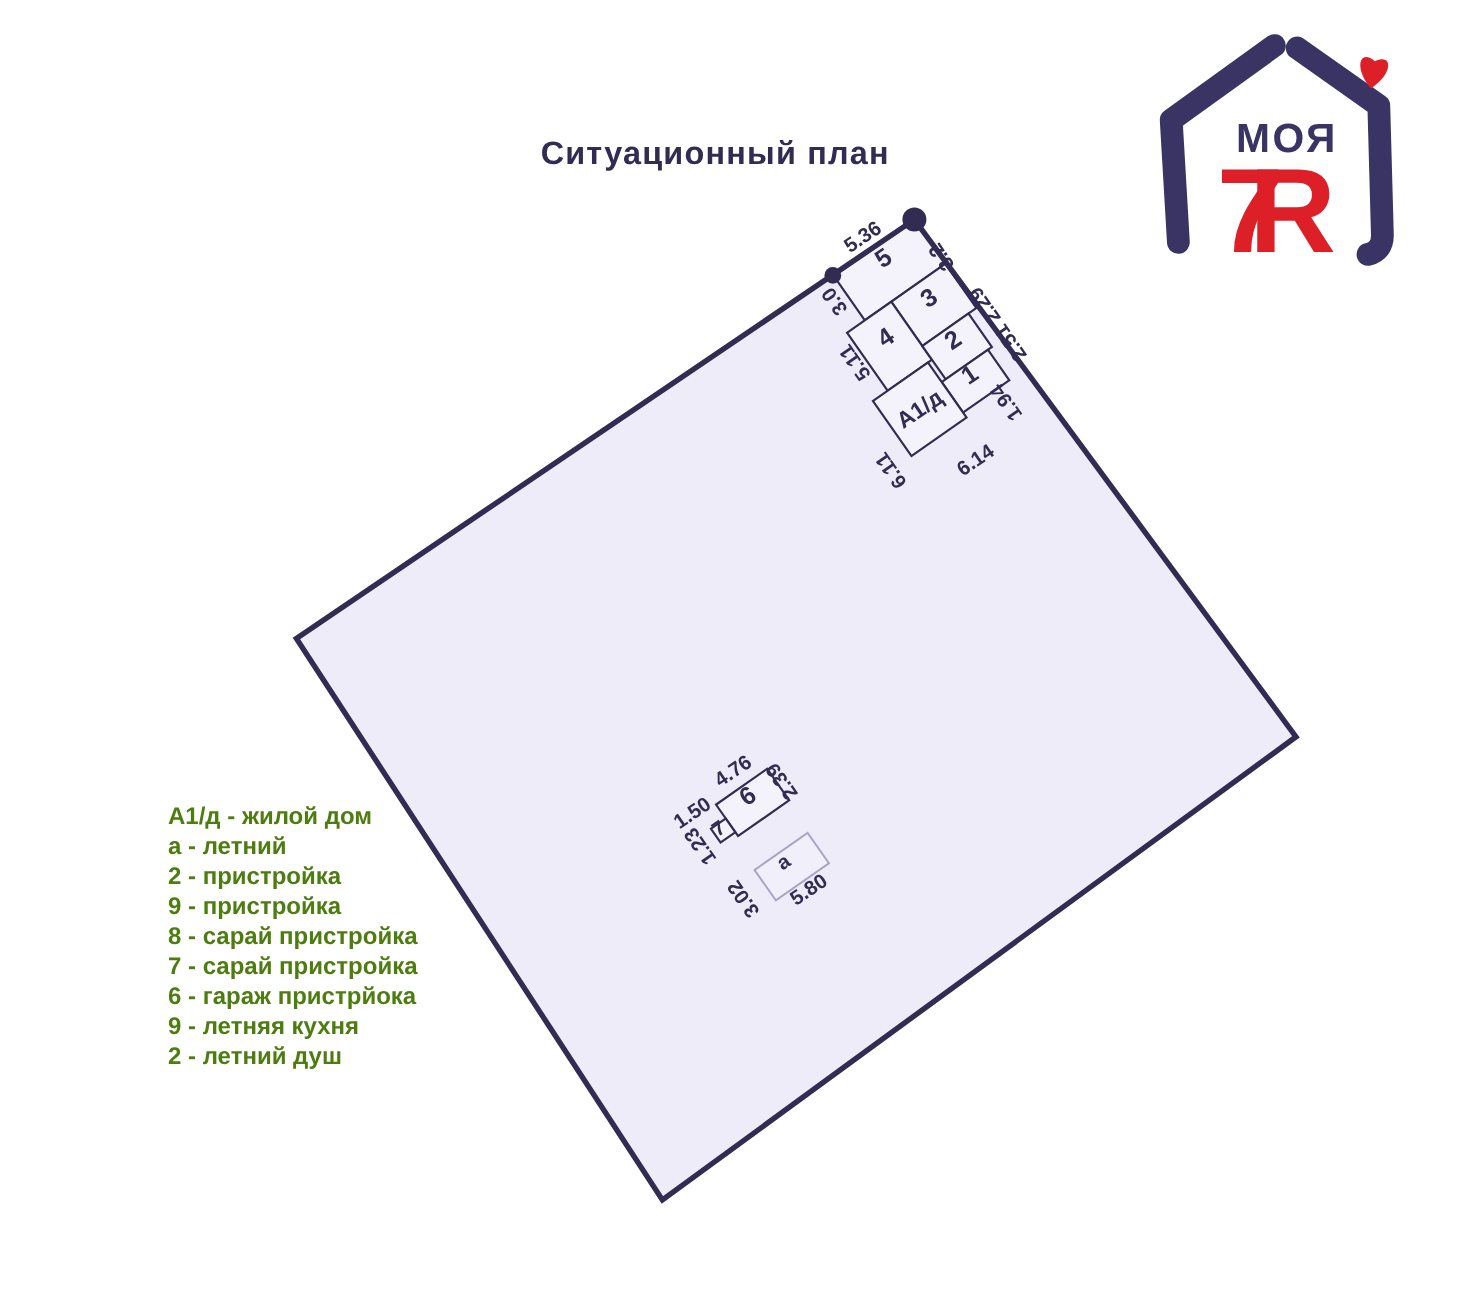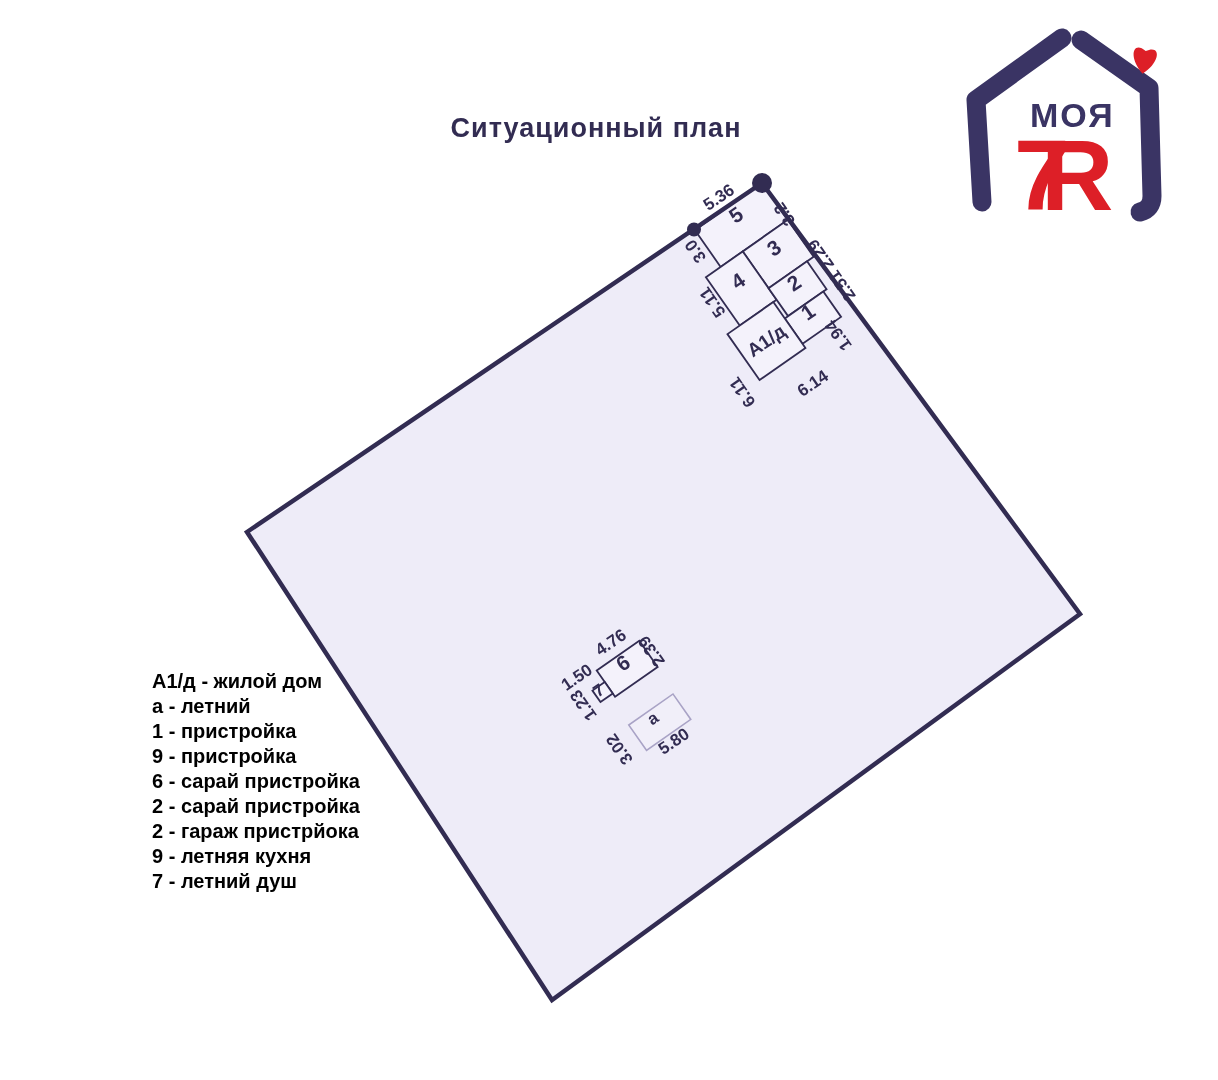--- a/index.html
+++ b/index.html
@@ -13,21 +13,21 @@
   .house-label{font-size:19px;text-anchor:middle;}
   .plot-fill{fill:#EEECF8;stroke:none;}
   .plot-stroke{fill:none;stroke:#322C52;stroke-width:4.5;stroke-linejoin:miter;}
   .room{fill:#F4F2FB;stroke:#322C52;stroke-width:1.8;}
   .shed-rect{fill:#F1EFF9;stroke:#A9A3C6;stroke-width:1.6;}
   .marker{fill:#322C52;}
   .logo-stroke{fill:none;stroke:#3A3464;stroke-width:19;stroke-linecap:round;stroke-linejoin:round;}
   .logo-moya{font-size:34px;fill:#3A3464;letter-spacing:2px;font-weight:700;}
   .logo-num{font-size:100px;fill:#DD1F27;font-weight:700;}
   .heart{fill:#DD1F27;}
-  .legend{position:absolute;left:152px;top:669px;color:#000000;font-weight:700;font-size:20px;line-height:25px;white-space:nowrap;}
+  .legend{position:absolute;left:140px;top:669px;color:#4d7c0f;font-weight:700;font-size:20px;line-height:25px;white-space:nowrap;}
 </style>
 </head>
 <body>
 
 <svg width="1218" height="1080" viewBox="0 0 1218 1080">
 
   <polygon class="plot-fill" points="762,183 1080,614 552,1000 247,532"></polygon>
 
   <g transform="translate(762,183) rotate(55)">
     <rect class="room" x="0" y="0" width="45" height="82"></rect>
@@ -86,20 +86,20 @@
     <path class="heart" transform="translate(1145,56) rotate(8)" d="M0,18 C-17,3 -14,-14 0,-5 C14,-14 17,3 0,18 Z"></path>
     <text class="logo-moya" x="1030" y="127">МОЯ</text>
     <text class="logo-num" x="1014" y="210">7</text>
     <text class="logo-num" transform="translate(1113,210) scale(-1,1)">Я</text>
   </g>
 </svg>
 
 <div class="legend">
   <div>А1/д - жилой дом</div>
   <div>а - летний</div>
-  <div>1 - пристройка</div>
+  <div>2 - пристройка</div>
   <div>9 - пристройка</div>
-  <div>6 - сарай пристройка</div>
-  <div>2 - сарай пристройка</div>
-  <div>2 - гараж пристрйока</div>
+  <div>8 - сарай пристройка</div>
+  <div>7 - сарай пристройка</div>
+  <div>6 - гараж пристрйока</div>
   <div>9 - летняя кухня</div>
-  <div>7 - летний душ</div>
+  <div>2 - летний душ</div>
 </div>
 
 </body></html>

